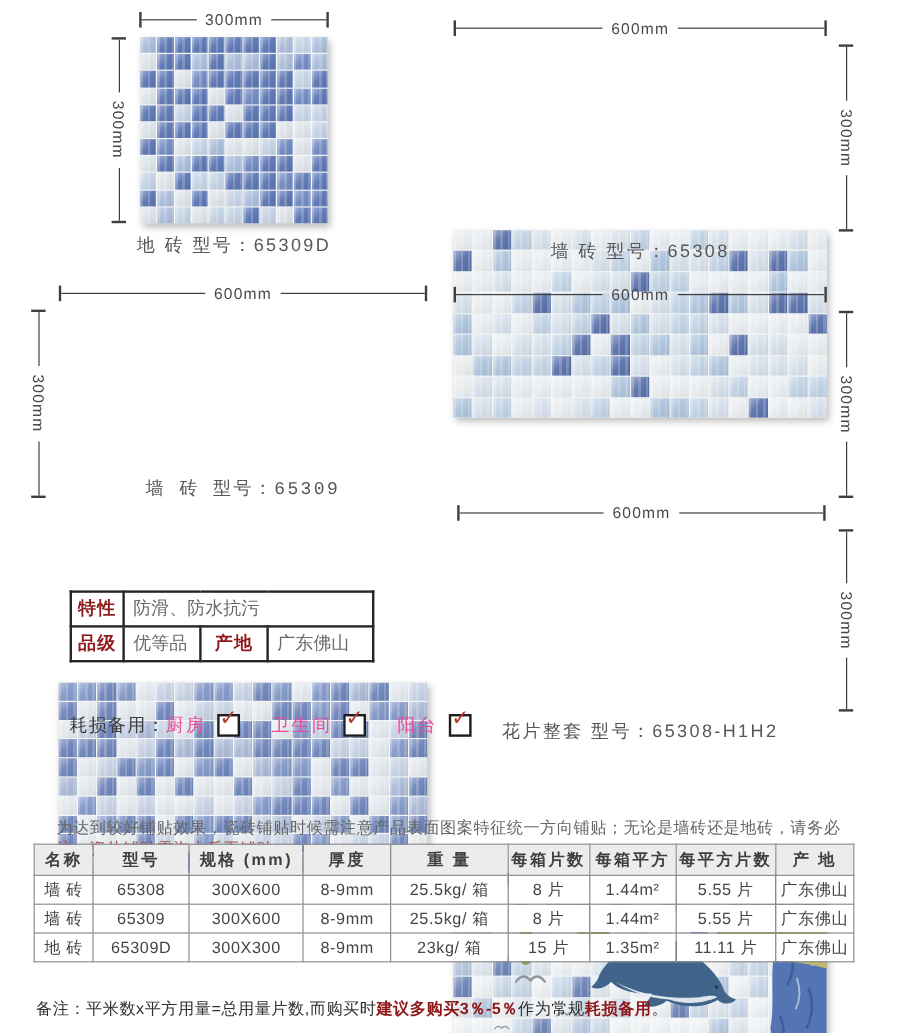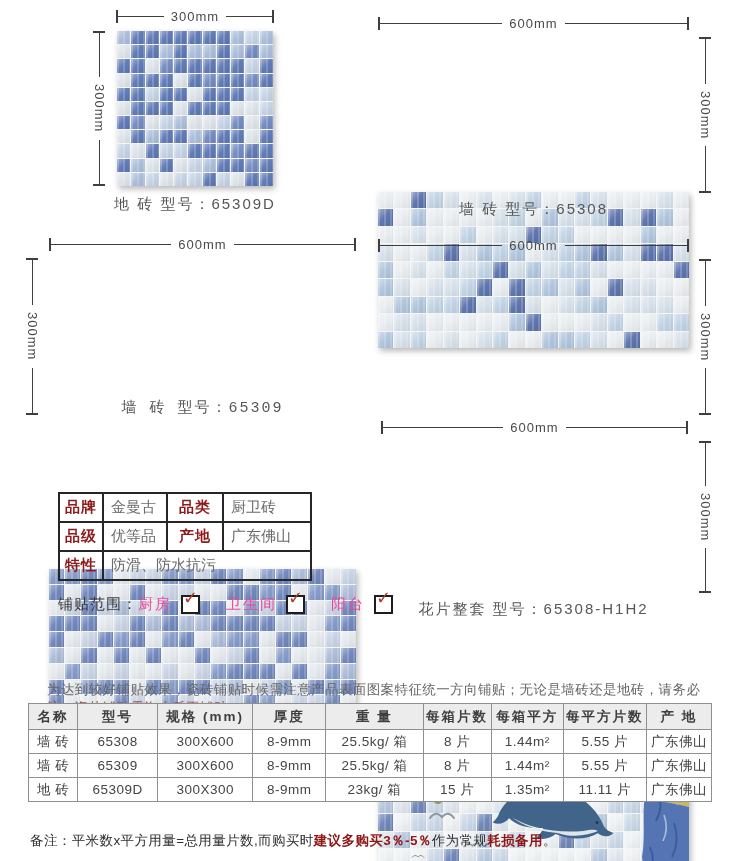--- a/index.html
+++ b/index.html
@@ -844,40 +844,34 @@
 
 <table class="spec abs" style="left:58px;top:492px;">
   <colgroup>
       <col style="width:44px">
       <col style="width:64px">
       <col style="width:56px">
       <col style="width:88px">
     </colgroup>
   <tbody id="spec-body">
       <tr>
-        <td class="sh">品牌</td>
-        <td>金曼古</td>
-        <td class="sh">品类</td>
-        <td>厨卫砖</td>
+        <td class="sh">特性</td>
+        <td colspan="3">防滑、防水抗污</td>
       </tr>
       <tr>
         <td class="sh">品级</td>
         <td>优等品</td>
         <td class="sh">产地</td>
         <td>广东佛山</td>
       </tr>
-      <tr>
-        <td class="sh">特性</td>
-        <td colspan="3">防滑、防水抗污</td>
-      </tr>
     </tbody>
 </table>
 
 <div class="scope abs" style="left:58px;top:595px;">
-  <span class="scope-label">铺贴范围：</span>
+  <span class="scope-label">耗损备用：</span>
   <span id="scope-items" style="display:flex;align-items:center;">
       <span class="scope-item">
         <span class="scope-name">厨房</span>
         <span class="cbox">
           <span class="chk">✓</span>
         </span>
       </span>
       <span class="scope-item">
         <span class="scope-name">卫生间</span>
         <span class="cbox">

